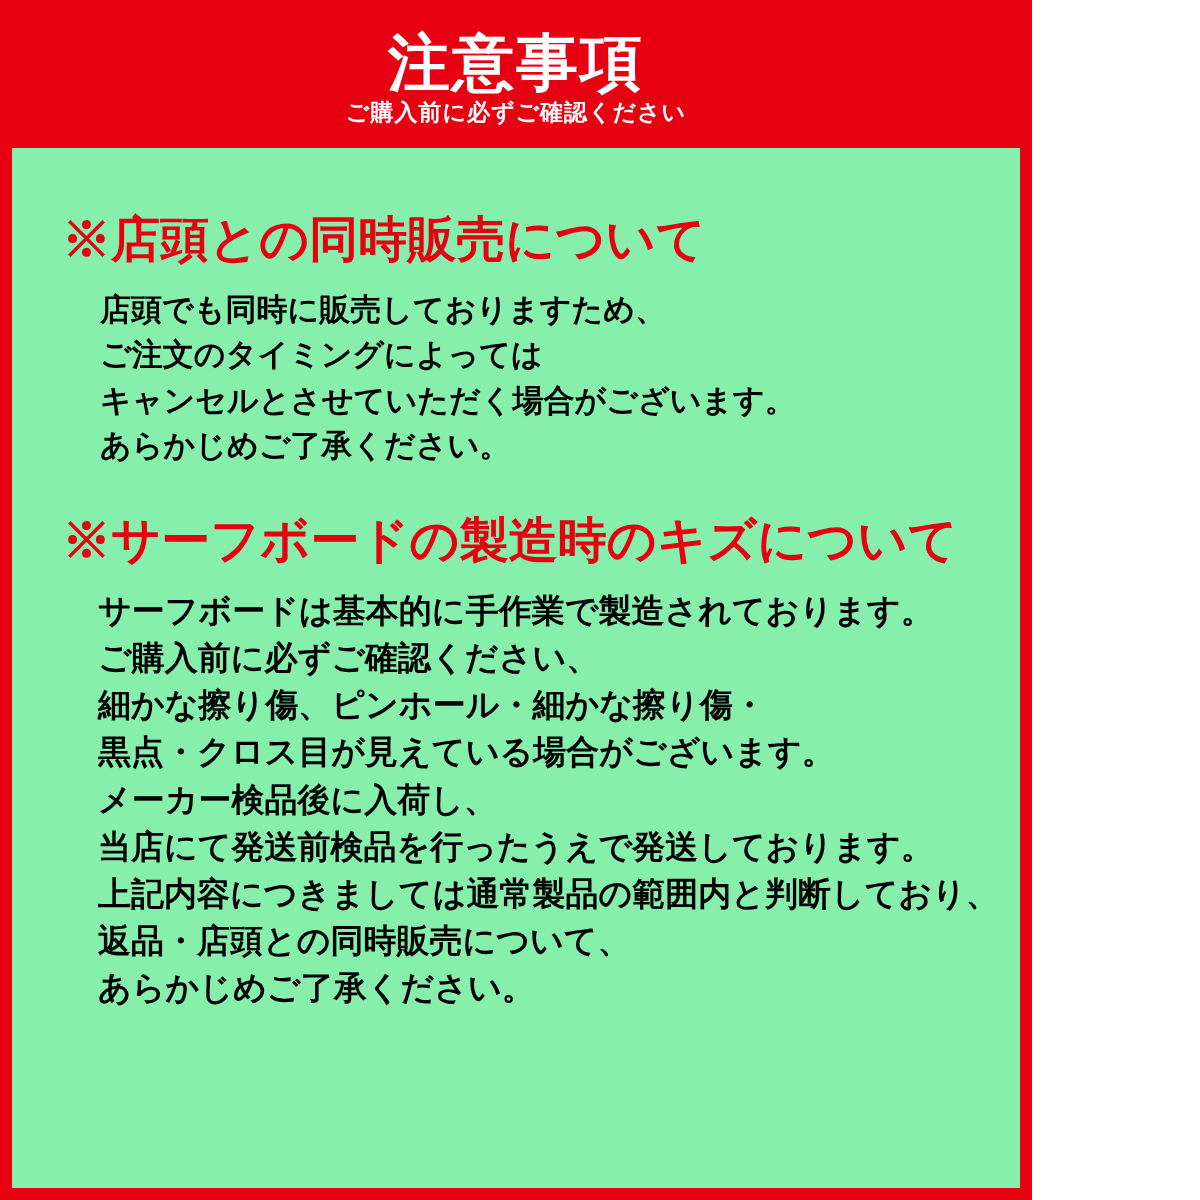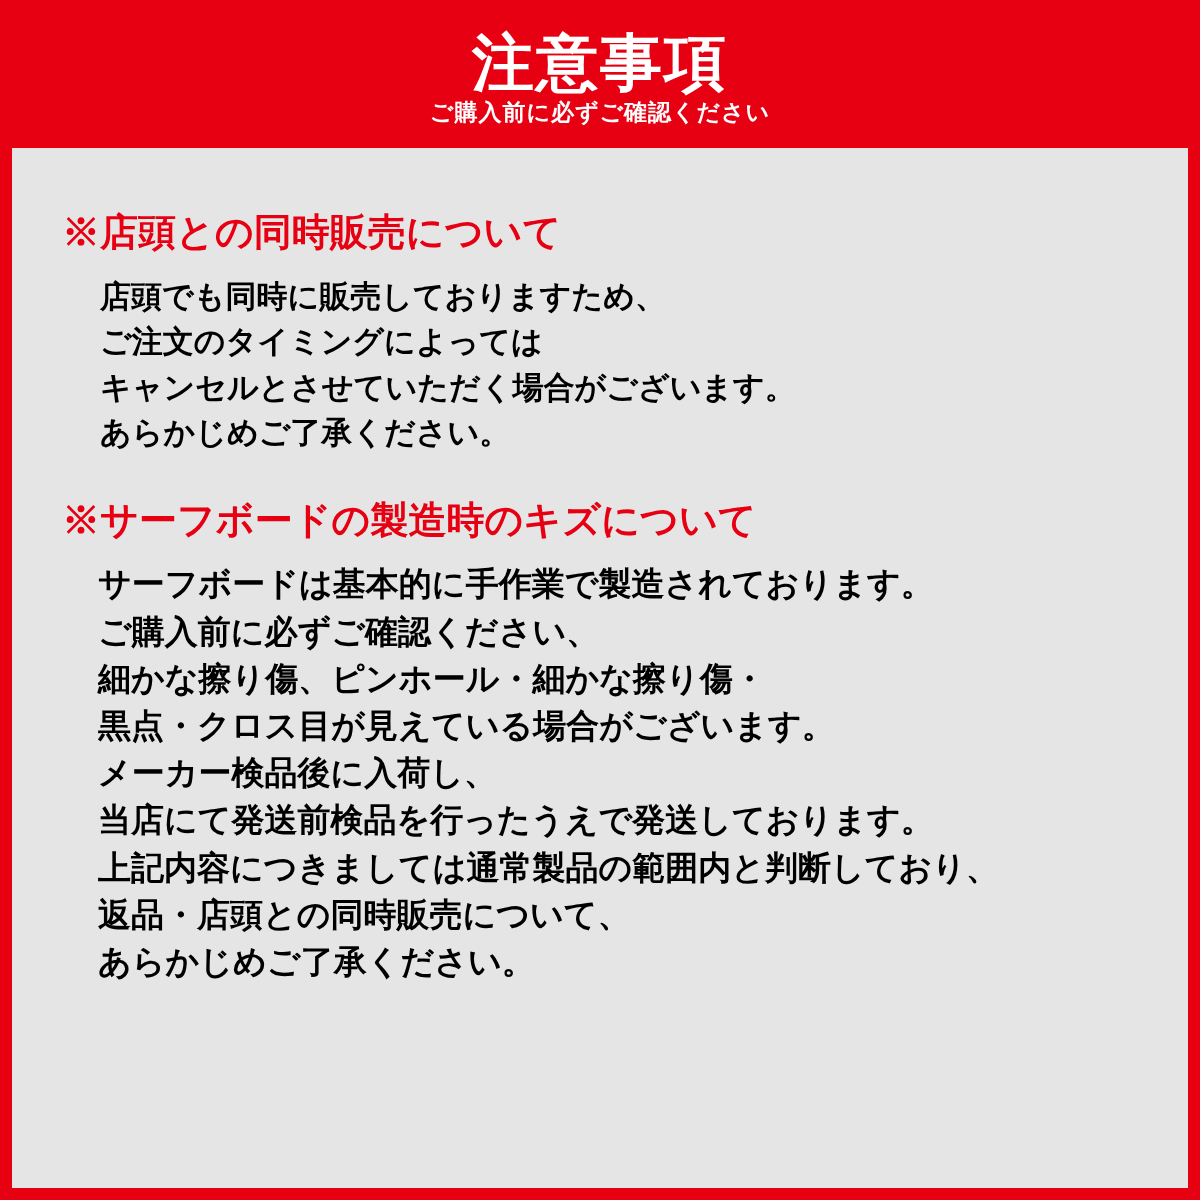--- a/index.html
+++ b/index.html
@@ -7,25 +7,25 @@
     padding: 0;
   }
   body {
     width: 1200px;
     height: 1200px;
     background: #ffffff;
     font-family: "Liberation Sans", sans-serif;
   }
   .page {
     position: relative;
-    width: 1200px;
+    width: 1032px;
     height: 1200px;
     box-sizing: border-box;
     border: 12px solid #e60012;
-    background: #e5e5e5;
+    background: #86efac;
     overflow: hidden;
   }
   .header {
     background: #e60012;
     color: #ffffff;
     padding: 18px 0 20px 0;
     text-align: center;
   }
   .header-title {
     font-size: 62px;
@@ -43,21 +43,21 @@
     padding: 62px 50px 0 50px;
   }
   .section {
     margin-bottom: 42px;
   }
   .section:last-child {
     margin-bottom: 8px;
   }
   .section-heading {
     color: #e60012;
-    font-size: 38px;
+    font-size: 49px;
     font-weight: bold;
     line-height: 1.2;
     margin: 0 0 18px 0;
     letter-spacing: 0px;
   }
   .section-body {
     color: #000000;
     font-size: 31px;
     font-weight: bold;
     line-height: 1.47;

